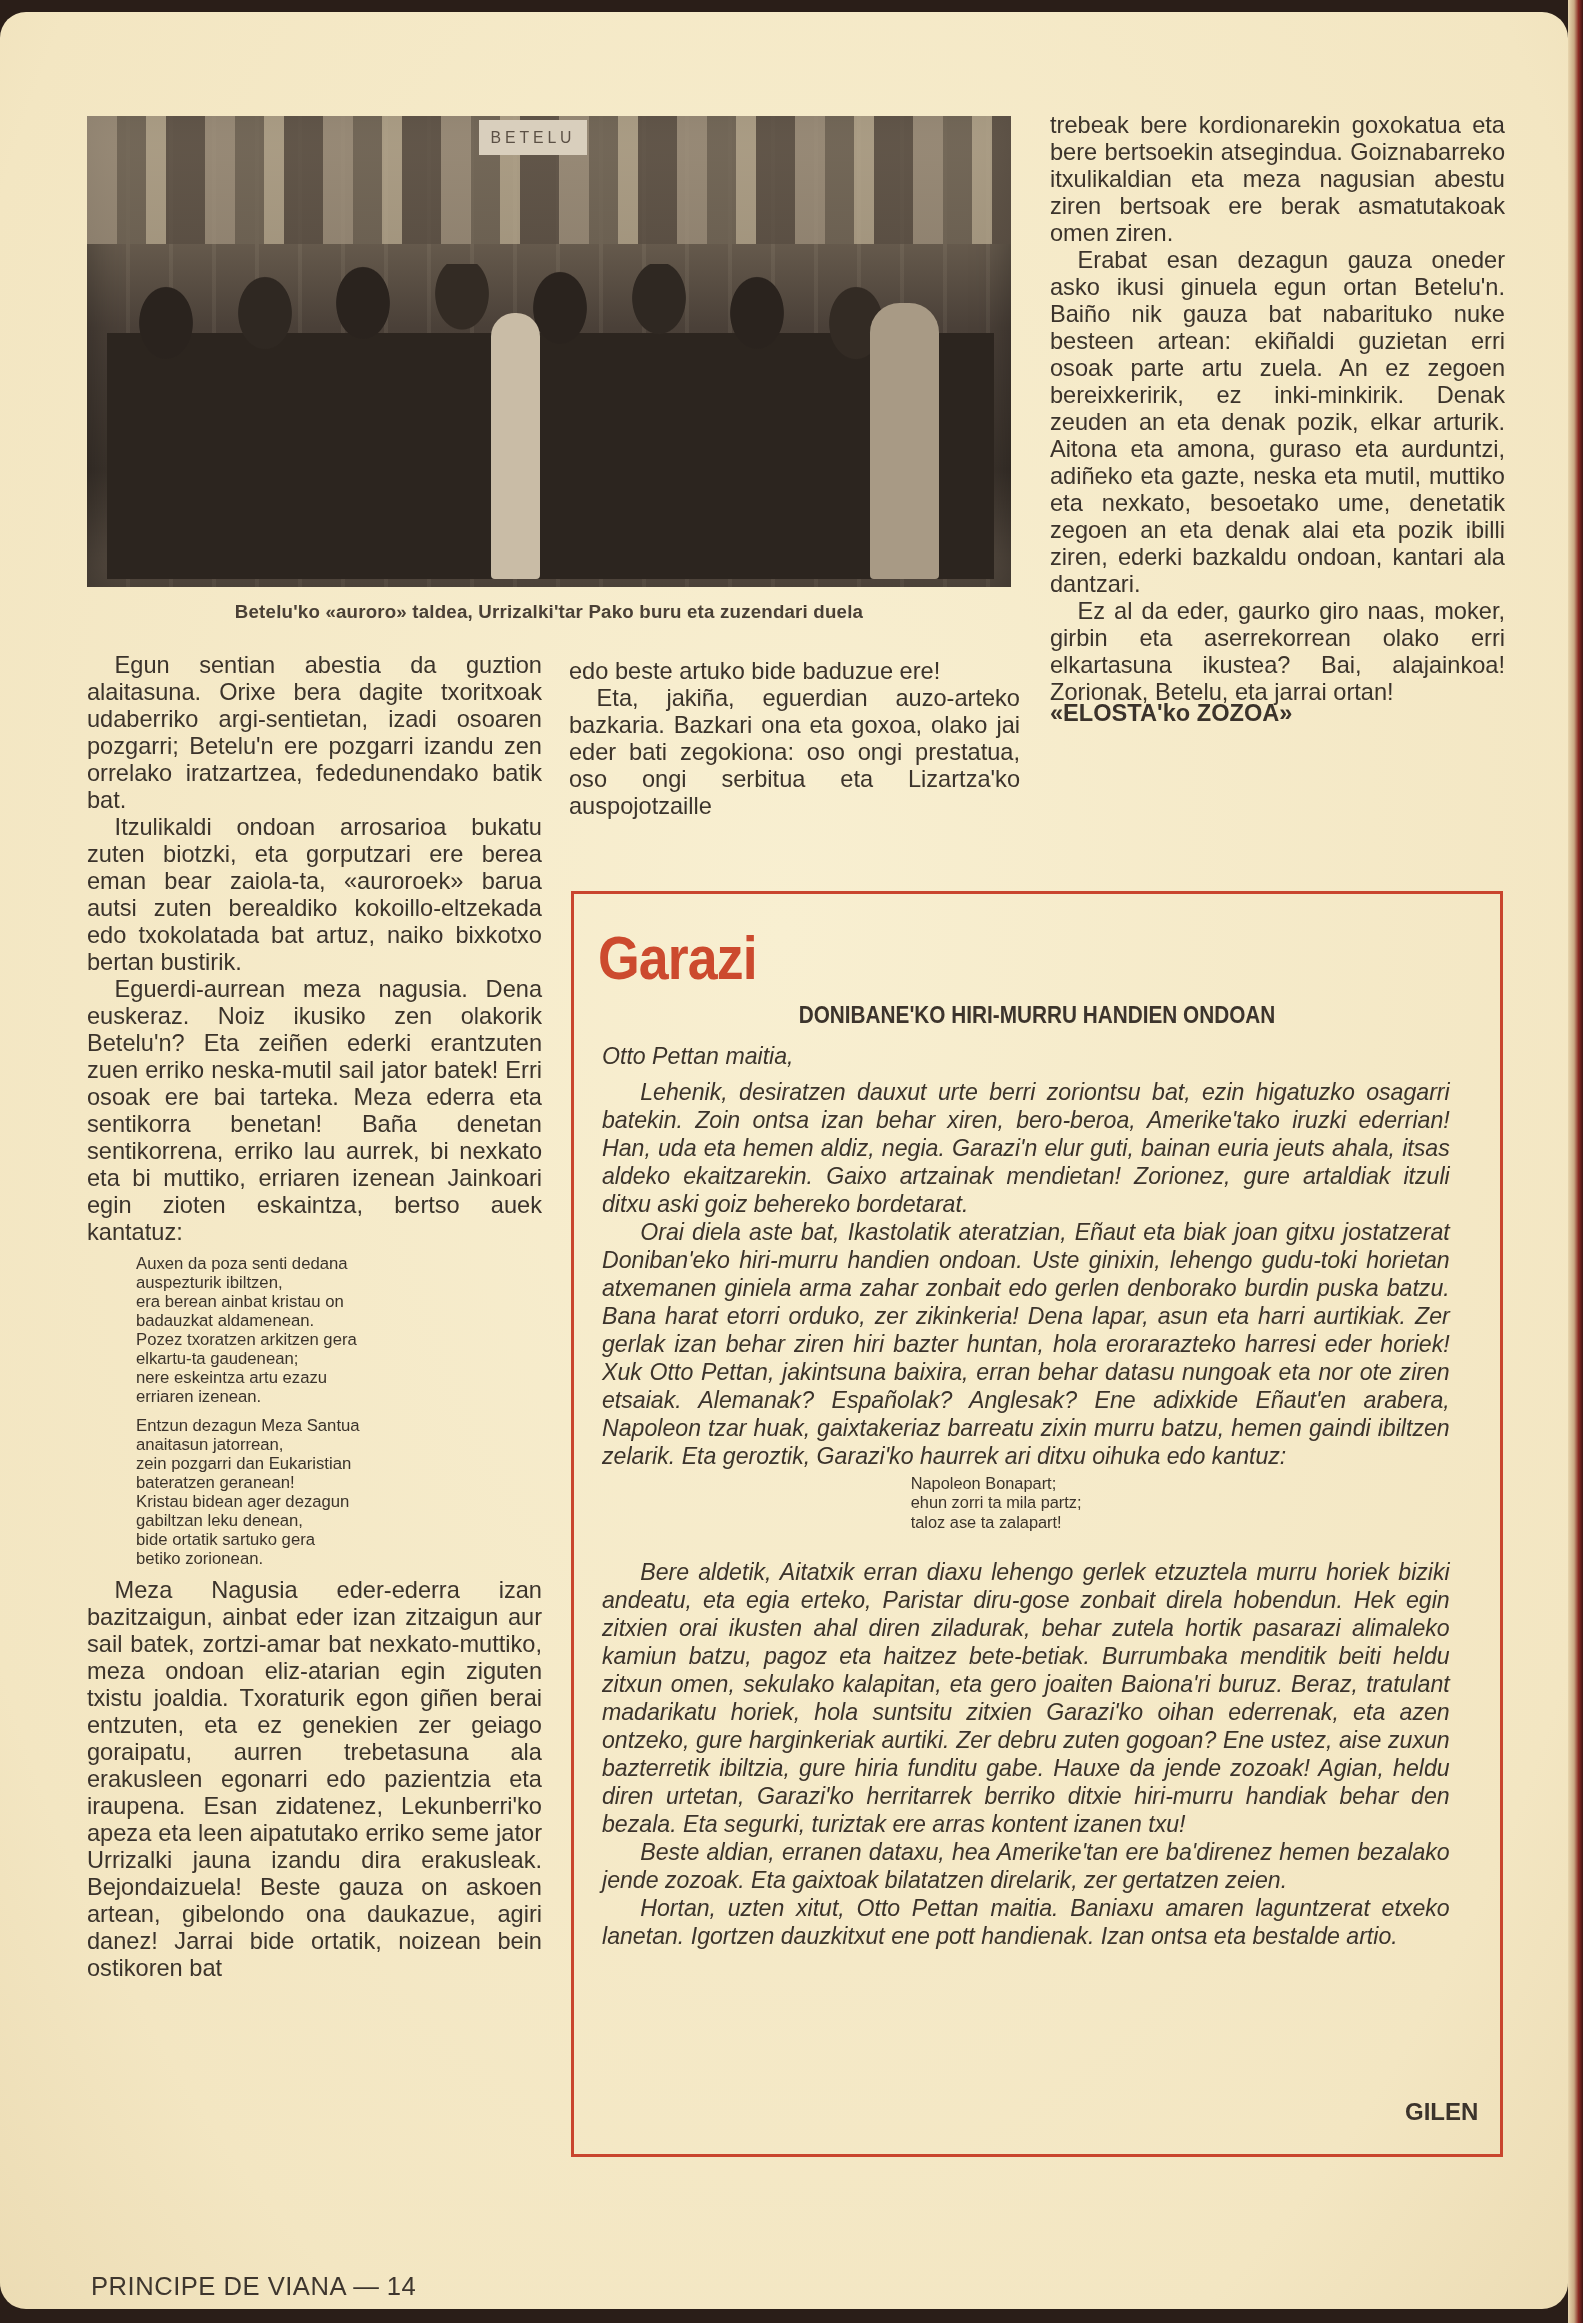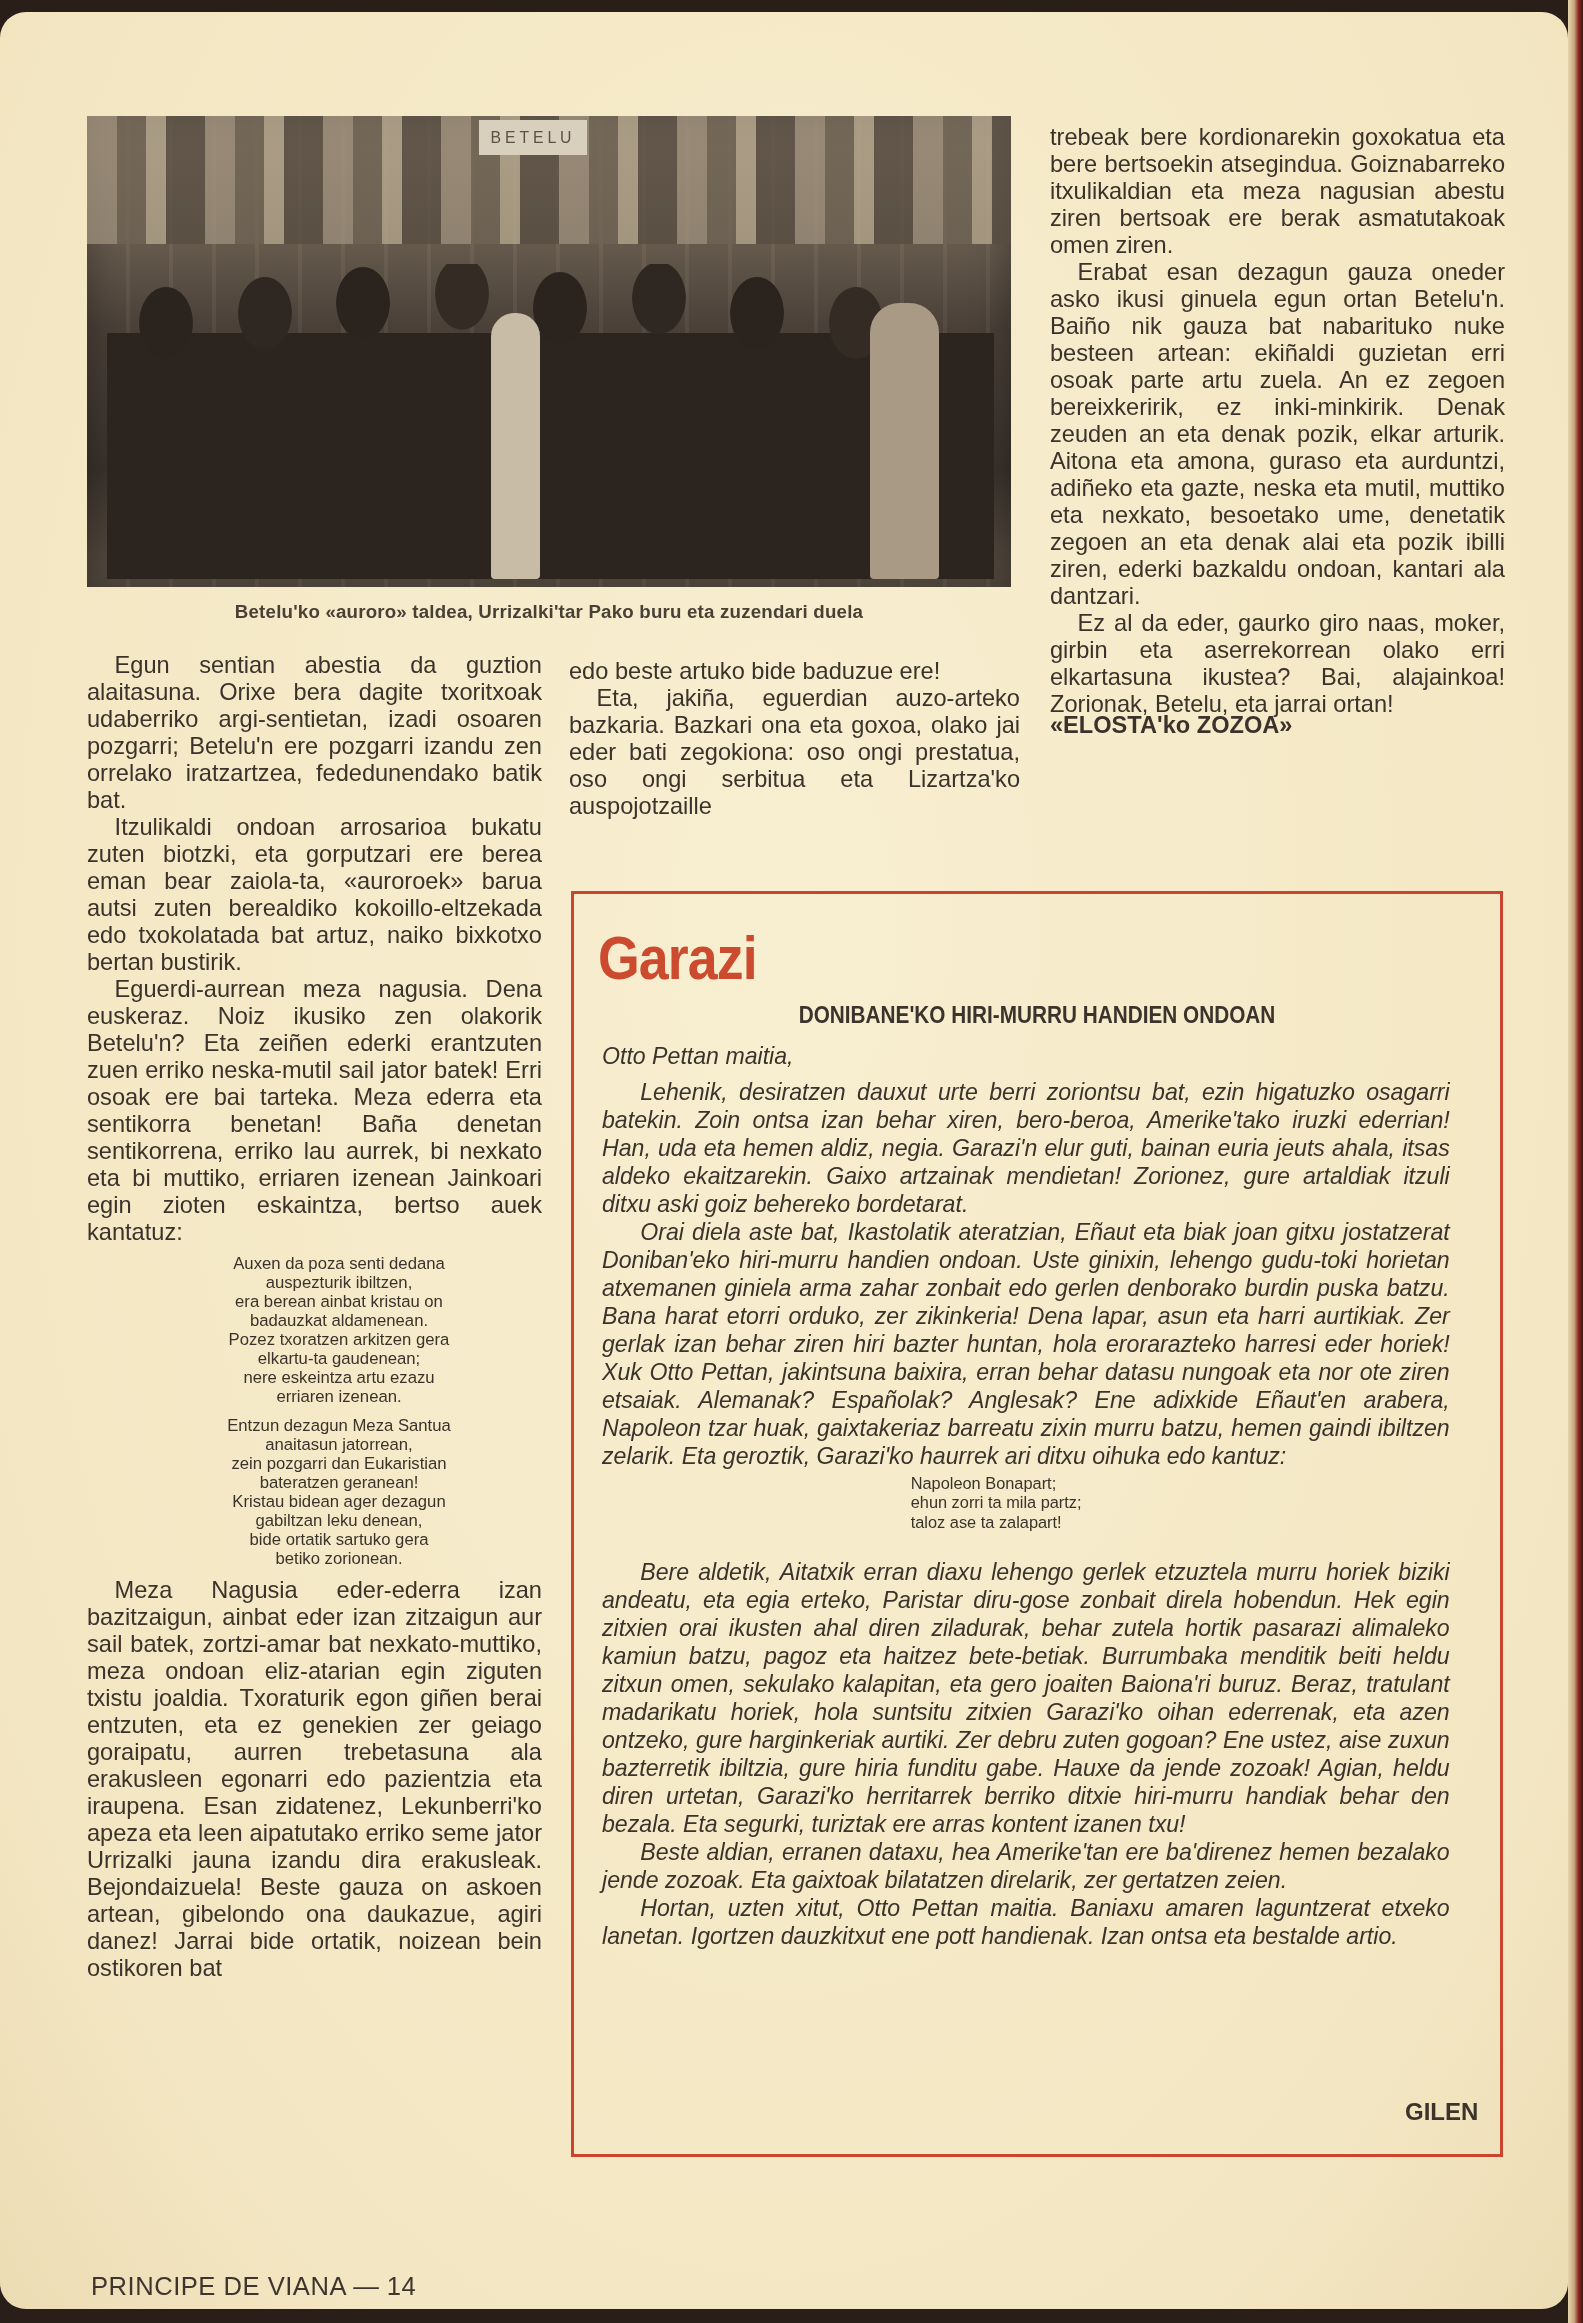--- a/index.html
+++ b/index.html
@@ -47,23 +47,23 @@
   .caption {
     position: absolute; left: 87px; top: 589px; width: 924px; text-align: center;
     font-size: 18.7px; font-weight: bold; color: #4a4036; letter-spacing: 0.2px;
   }
 
   .col { position: absolute; font-size: 23.6px; line-height: 27px; text-align: justify; }
   .col p { margin: 0; }
   .col p.indent { text-indent: 27.6px; }
   .col-left { left: 87px; top: 640px; width: 455px; }
   .col-mid { left: 569px; top: 646px; width: 451px; }
-  .col-right { left: 1050px; top: 100px; width: 455px; margin-top: 12px; }
+  .col-right { left: 1050px; top: 100px; width: 455px; }
 
-  .verse { font-size: 16.7px; line-height: 19px; margin: 7.9px 0 9.9px 49px; text-align: center; }
+  .verse { font-size: 16.7px; line-height: 19px; margin: 7.9px 0 9.9px 49px; text-align: left; }
   .verse .stanza { margin-bottom: 9.9px; }
   .verse .line { display: block; }
 
   .signature-elosta { text-align: left; font-weight: bold; font-size: 23.6px; margin-top: -5.9px; }
 
   .footer {
     position: absolute; left: 91px; top: 2260px; font-size: 25.6px; color: #3e362e; letter-spacing: 0.5px;
   }
 
   .garazi-box {

